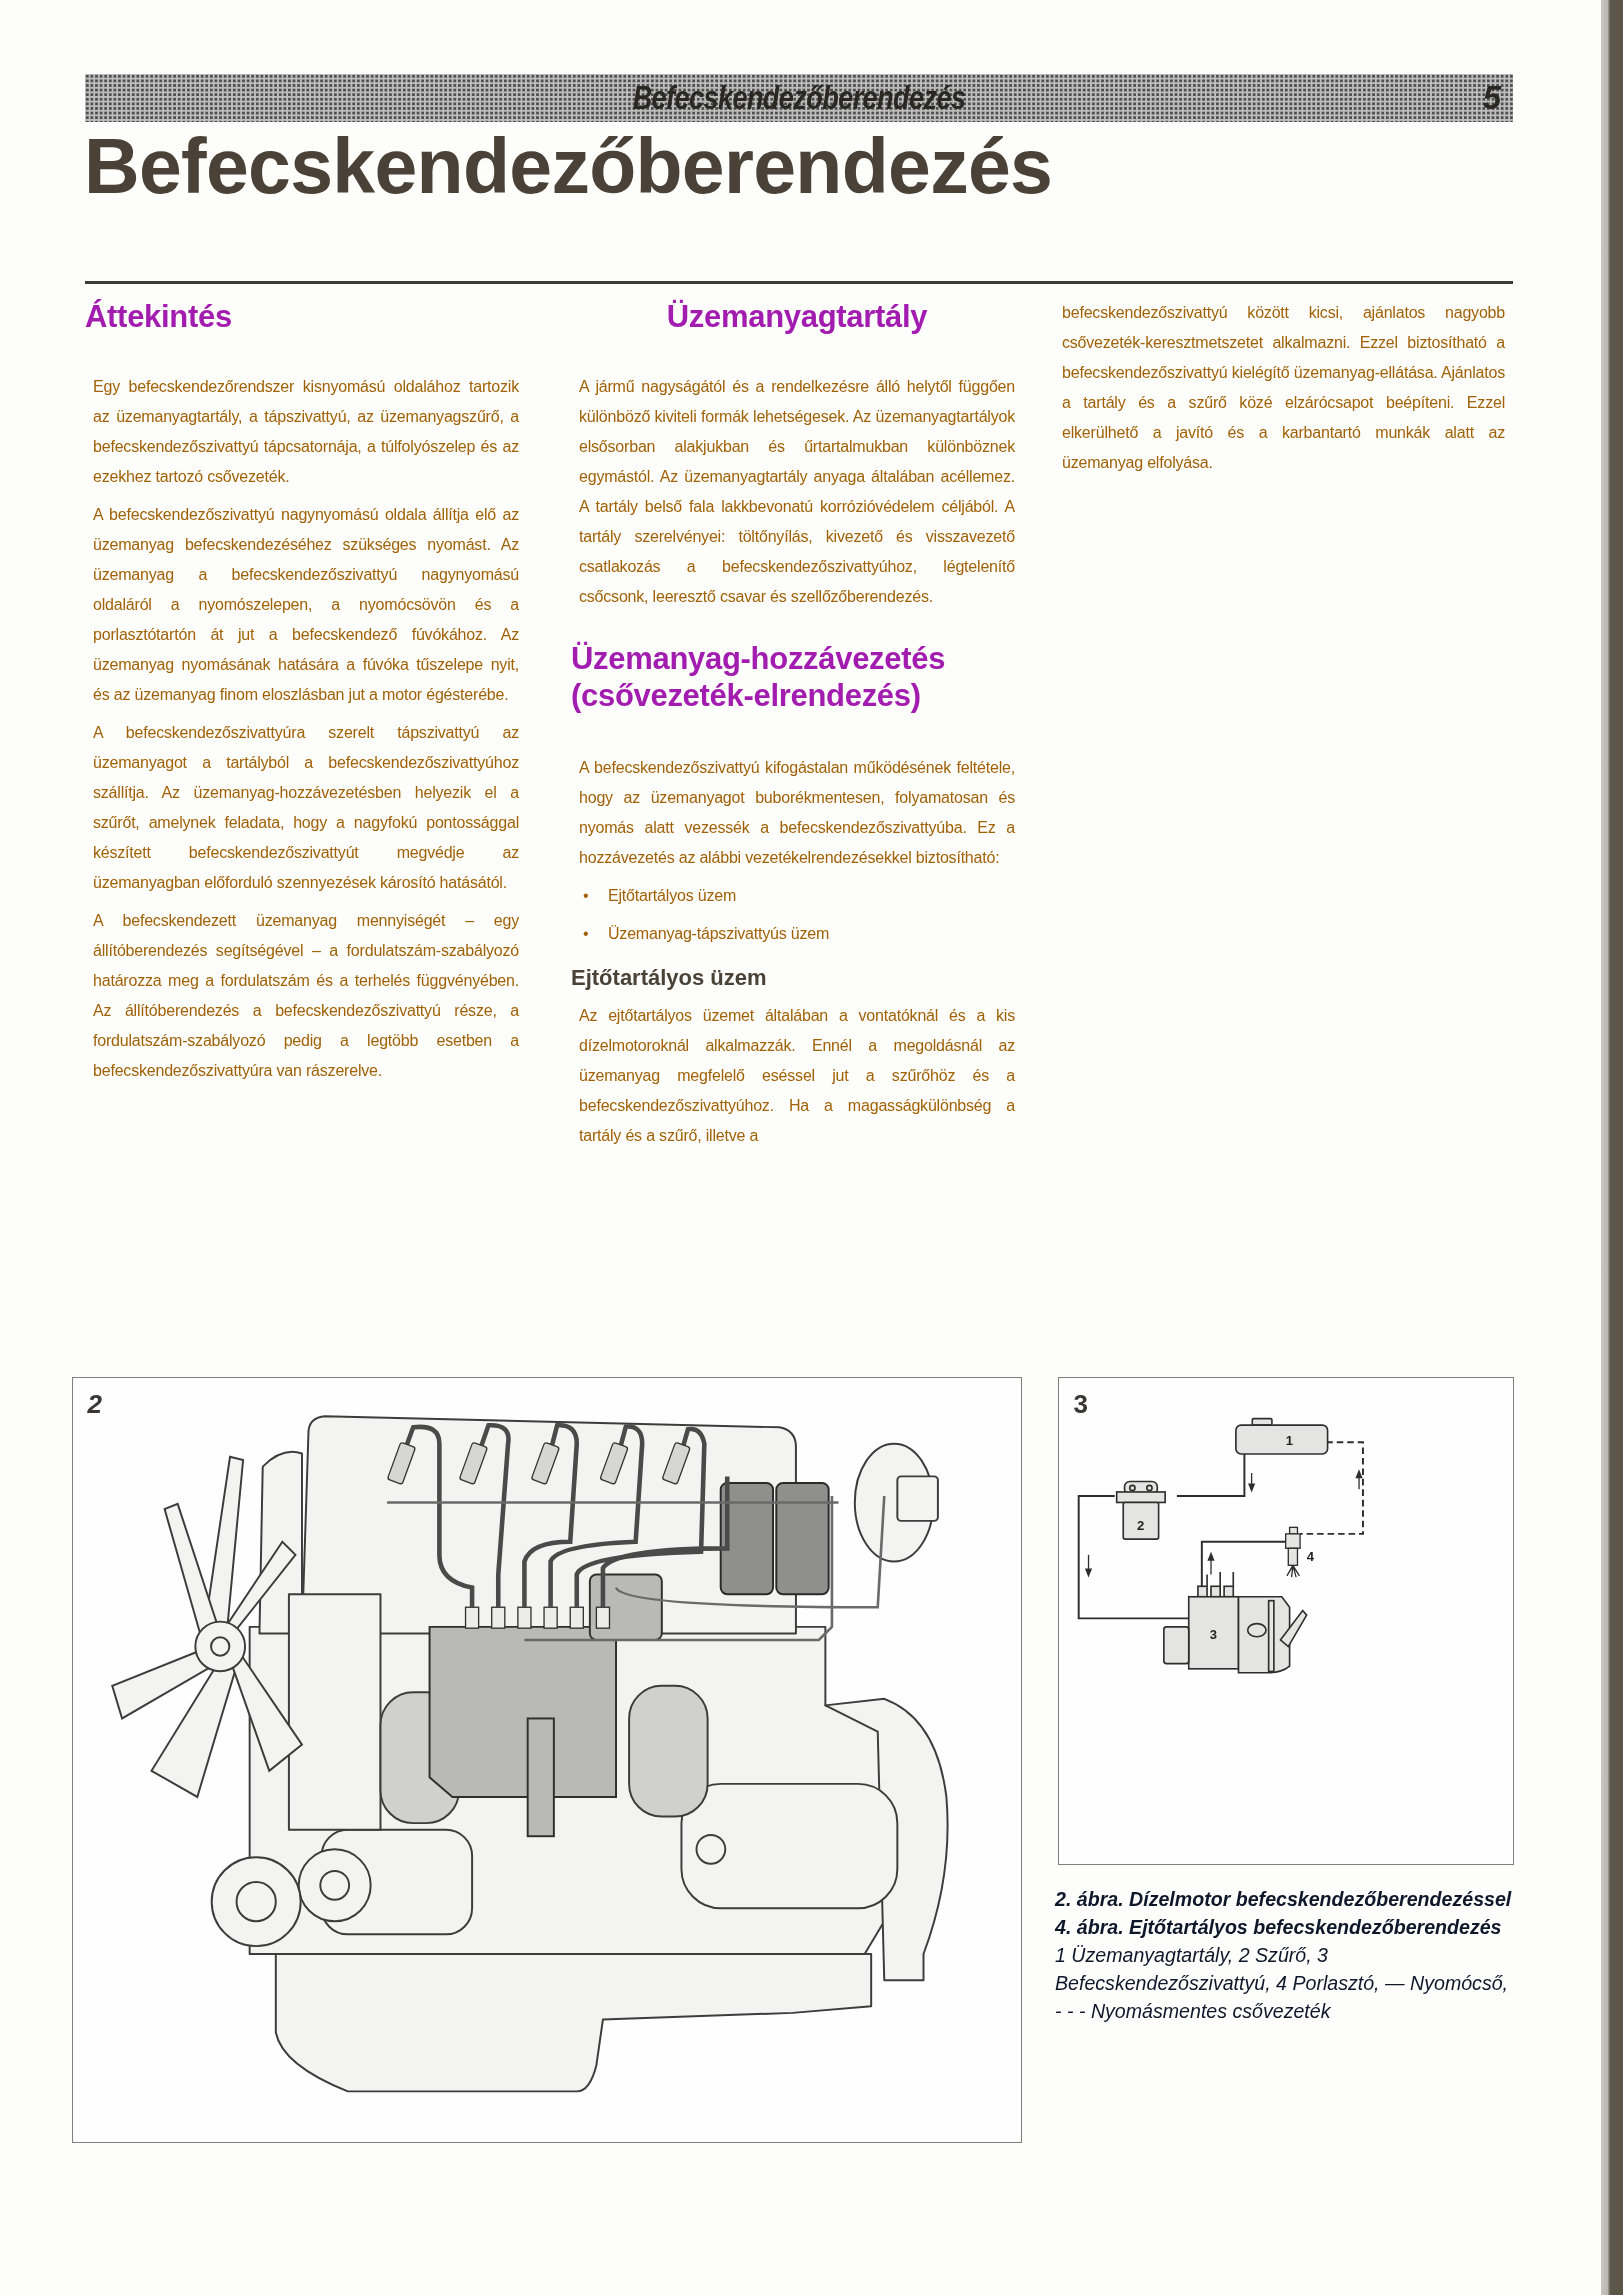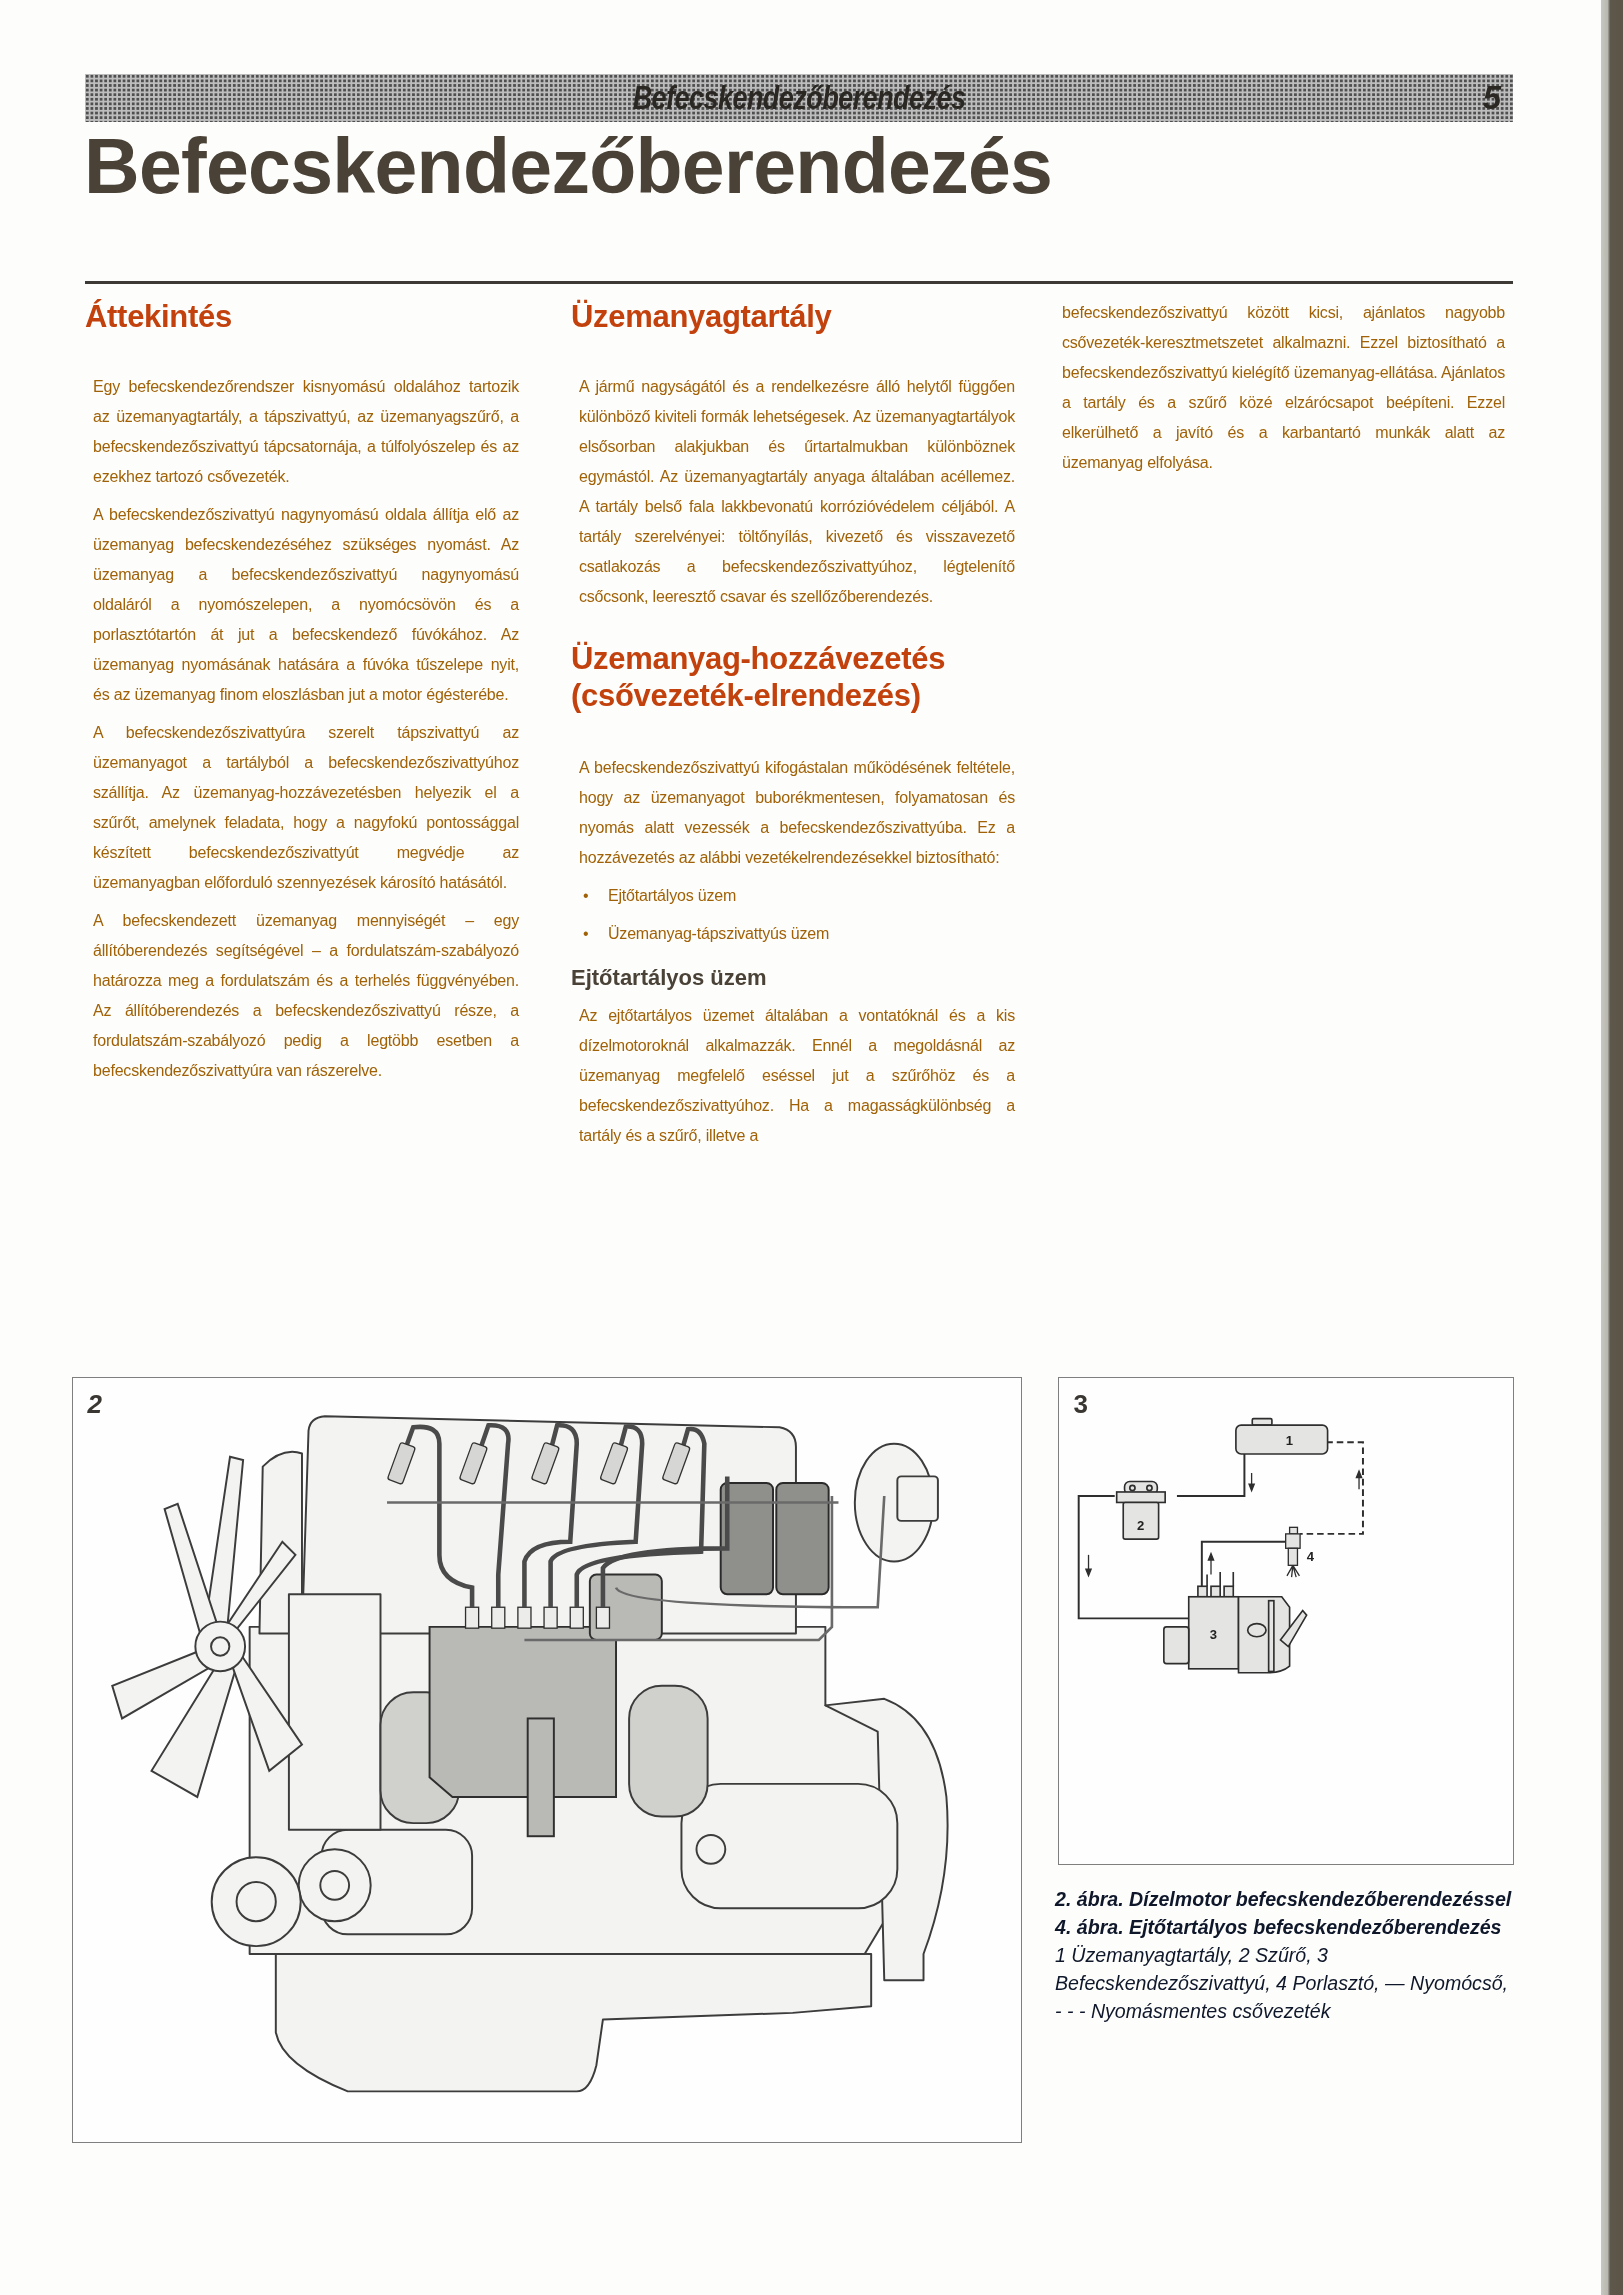--- a/index.html
+++ b/index.html
@@ -36,27 +36,27 @@
   }
   .col { position: absolute; top: 298px; }
   .col1 { left: 85px; width: 442px; }
   .col2 { left: 571px; width: 452px; }
   .col3 { left: 1054px; width: 459px; }
   .col p, .col li {
     font-size: 16px; line-height: 30px; margin: 8px; text-align: justify; color: #a16207;
     letter-spacing: -0.2px;
   }
   .col h2 {
-    margin: 0; font-size: 31px; font-weight: bold; color: #c2410c; line-height: 37px; letter-spacing: -0.3px;
+    margin: 0; font-size: 31px; font-weight: bold; color: #a21caf; line-height: 37px; letter-spacing: -0.3px;
   }
   .col h3 {
     margin: 0; font-size: 22px; font-weight: bold; color: #4a4237; line-height: 30px;
   }
   .col1 h2 { margin-bottom: 37px; }
-  .col2 h2.first { margin-bottom: 37px; }
+  .col2 h2.first { margin-bottom: 37px; text-align: center; }
   .col2 h2.second { margin-top: 28px; margin-bottom: 39px; }
   .col2 h3 { margin-top: 14.4px; }
   ul.bullets { list-style: none; margin: 0; padding: 0; }
   ul.bullets li { position: relative; padding-left: 29px; text-align: left; }
   ul.bullets li .bullet { position: absolute; left: 3.9px; top: 0; }
   .col3 p { margin-top: 7.9px; }
 
   .figure-frame {
     position: absolute; border: 1.3px solid #7f7f7f; background: #fefefe;
   }

